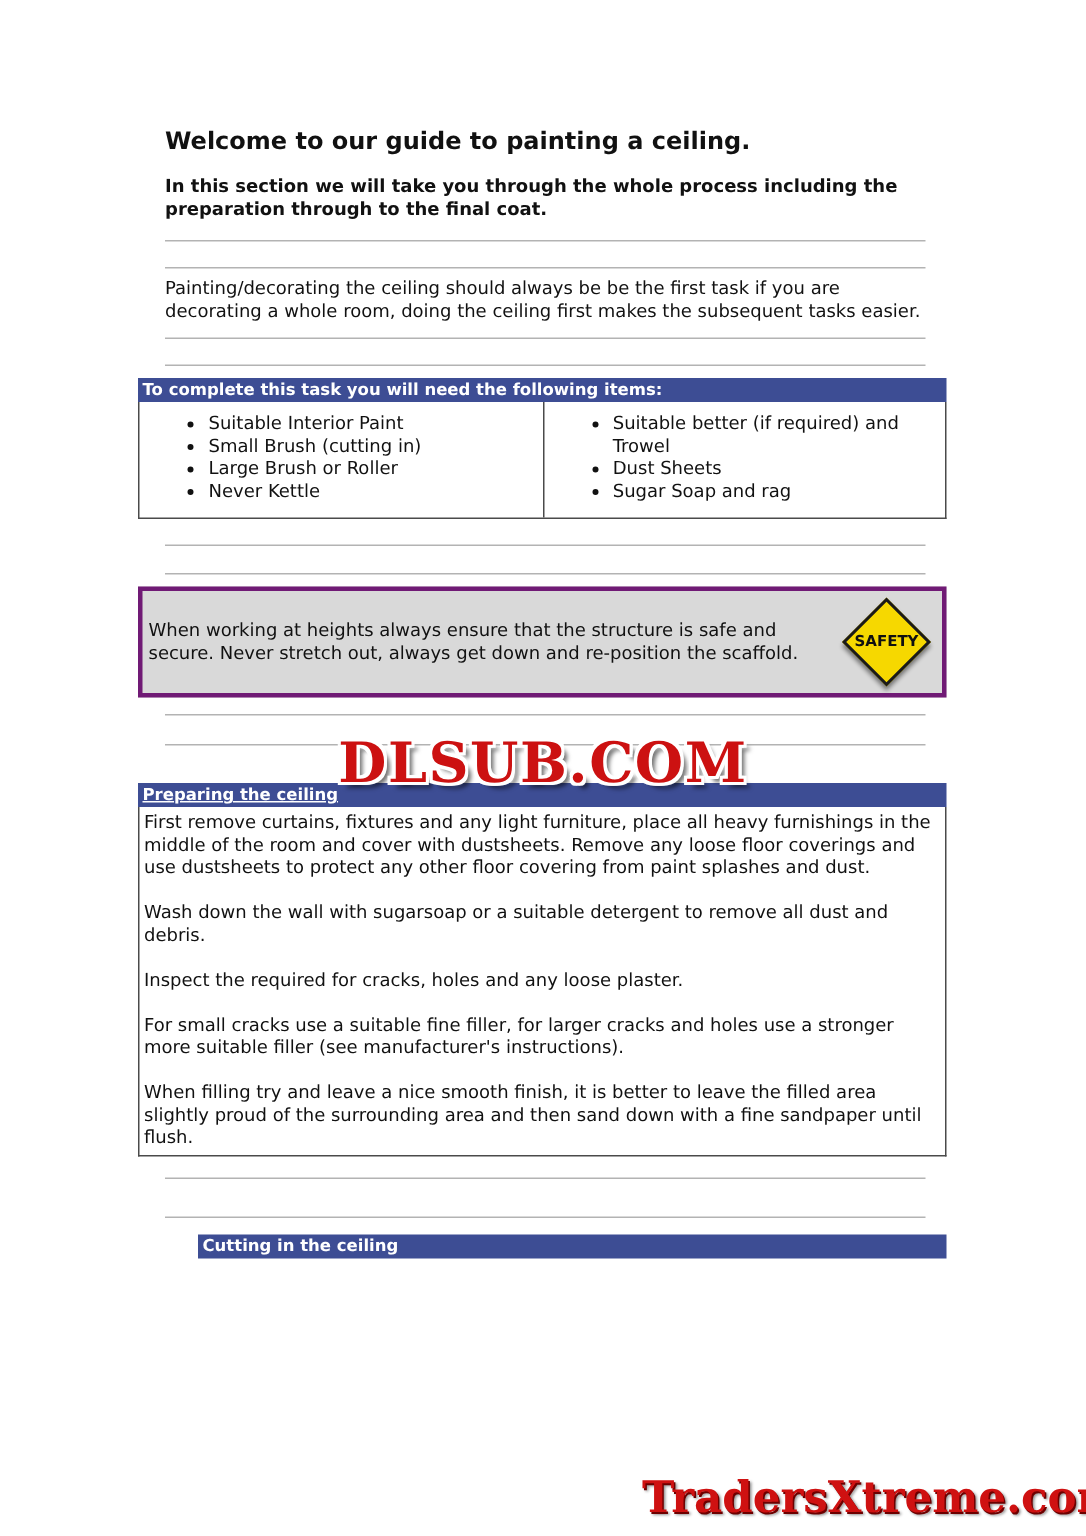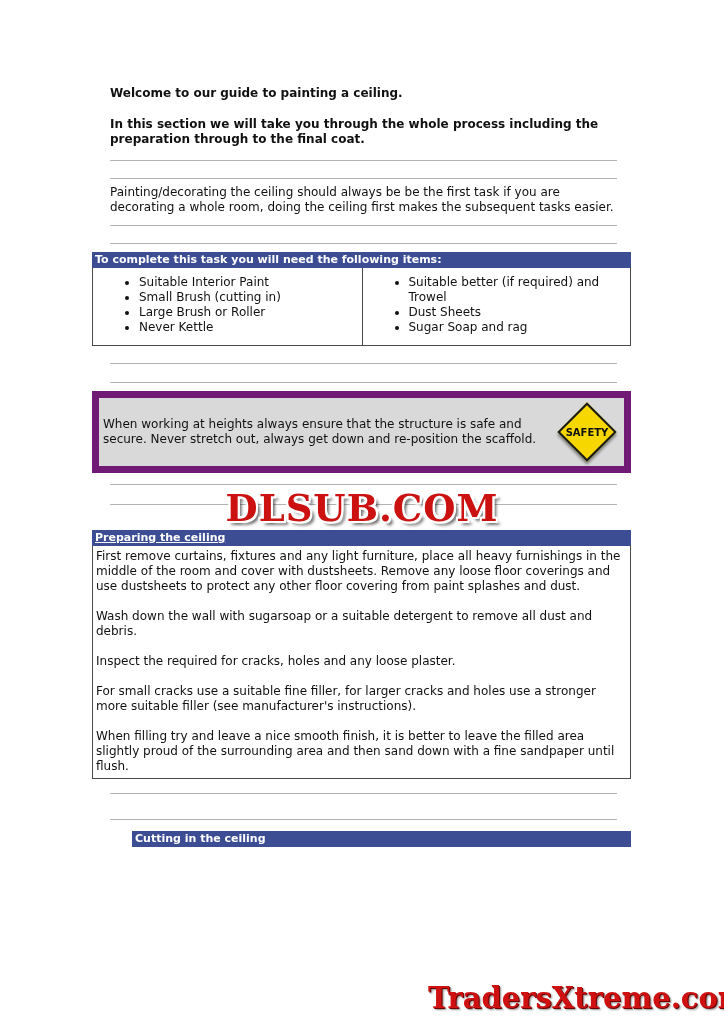--- a/index.html
+++ b/index.html
@@ -57,21 +57,21 @@
   .content {
     position: absolute;
     left: 92px;
     top: 86px;
     width: 539px;
     font-size: 12px;
     line-height: 15px;
   }
 
   .intro-heading {
-    font-size: 12px;
+    font-size: 16px;
     font-weight: bold;
     margin: 0 14px 0 18px;
   }
   .intro-sub {
     font-size: 12px;
     font-weight: bold;
     margin: 16px 14px 0 18px;
   }
   .body-para {
     margin: 6px 14px 0 18px;
@@ -122,21 +122,21 @@
   .bullets {
     margin: 0;
     padding-left: 42px;
   }
   .bullets li { margin: 0; padding: 0; }
 
   
   .safety-box {
     margin-top: 8px;
     background: #d9d9d9;
-    border: 7px solid #701a75;
+    border: 3px solid #701a75;
     display: flex;
     align-items: center;
     padding: 3px 4px 3px 4px;
     min-height: 62px;
     box-sizing: border-box;
   }
   .safety-text { flex: 1 1 auto; padding-right: 10px; }
   .safety-icon {
     flex: 0 0 auto;
     position: relative;

